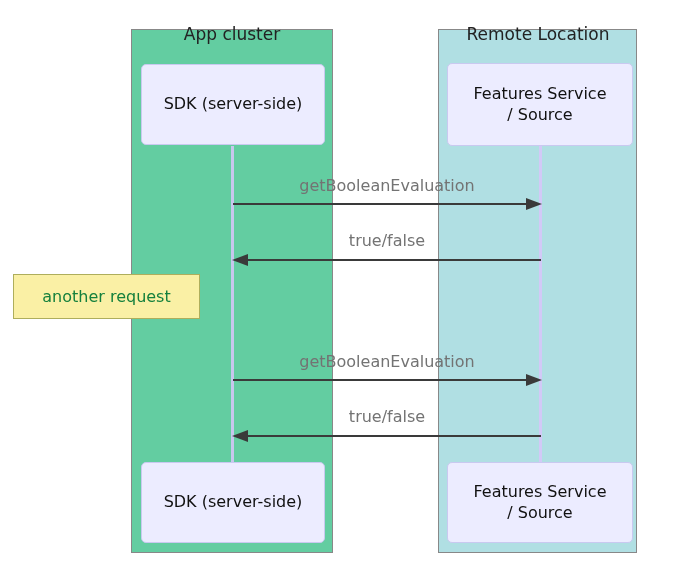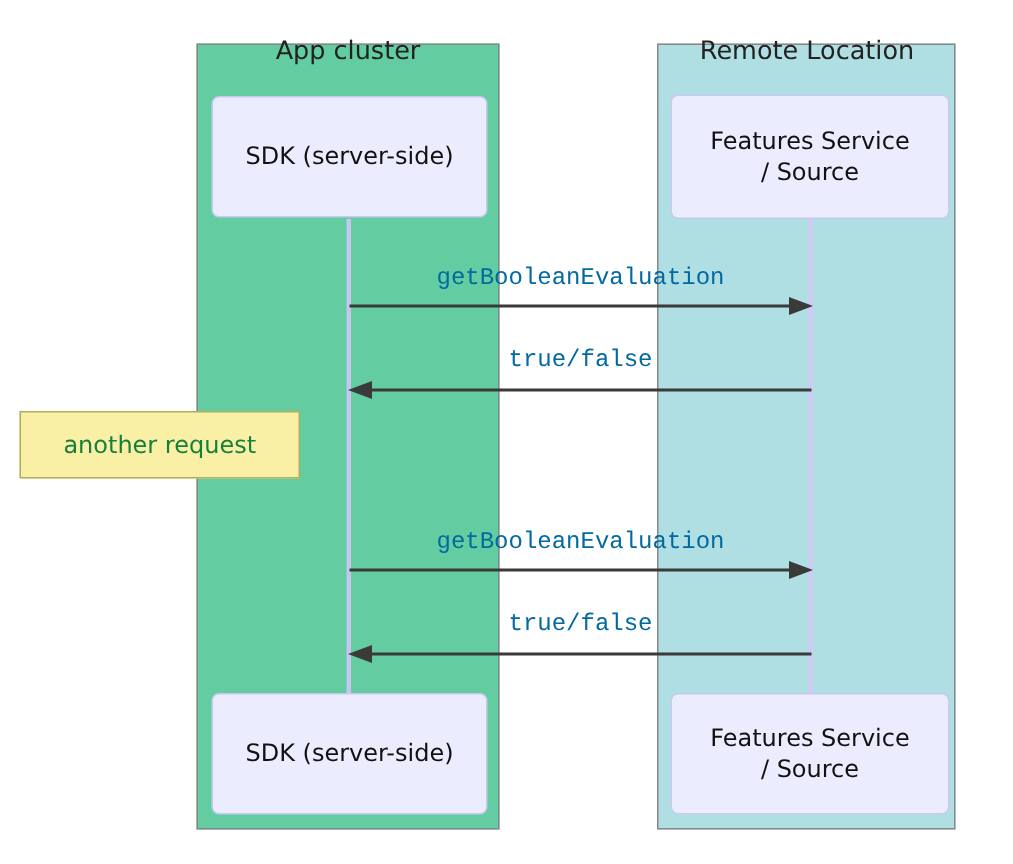--- a/index.html
+++ b/index.html
@@ -28,21 +28,21 @@
     border:1px solid #c9c9f0;border-radius:5px;
     display:flex;flex-direction:column;align-items:center;justify-content:center;
     text-align:center;font-size:16px;line-height:1.3;z-index:3;color:#111111;
   }
   .actor-tl{left:141px;top:64px;width:184px;height:81px;}
   .actor-tr{left:447px;top:63px;width:186px;height:83px;}
   .actor-bl{left:141px;top:462px;width:184px;height:81px;}
   .actor-br{left:447px;top:462px;width:186px;height:81px;}
   .msg-label{
     position:absolute;left:387px;transform:translateX(-50%);
-    font-size:16px;white-space:nowrap;z-index:4;color:#0369a1;font-family:Liberation Mono, monospace;
+    font-size:16px;white-space:nowrap;z-index:4;color:#737373;
   }
   .msg-line{position:absolute;height:2px;background:#3a3a3a;z-index:4;}
   .line-right{left:233px;width:295px;}
   .line-left{left:247px;width:294px;}
   .head{position:absolute;width:0;height:0;z-index:4;
     border-top:6px solid transparent;border-bottom:6px solid transparent;}
   .head-right{border-left:16px solid #3a3a3a;left:526px;}
   .head-left{border-right:16px solid #3a3a3a;left:232px;}
   .note{
     position:absolute;left:13px;top:274px;width:187px;height:45px;

